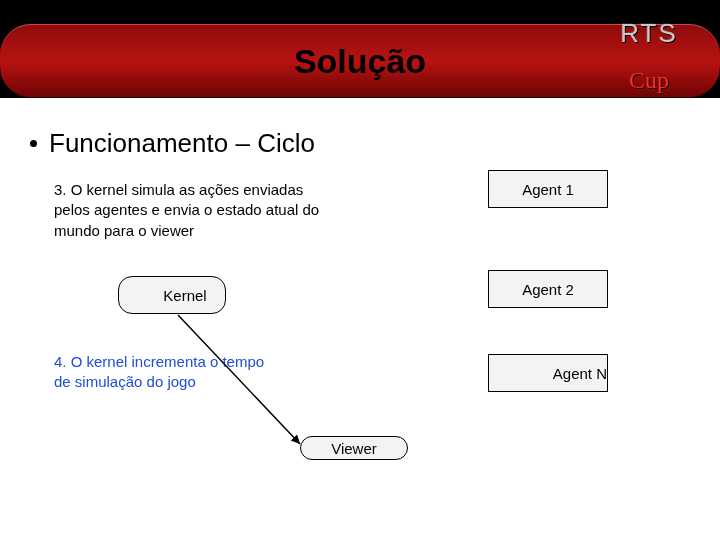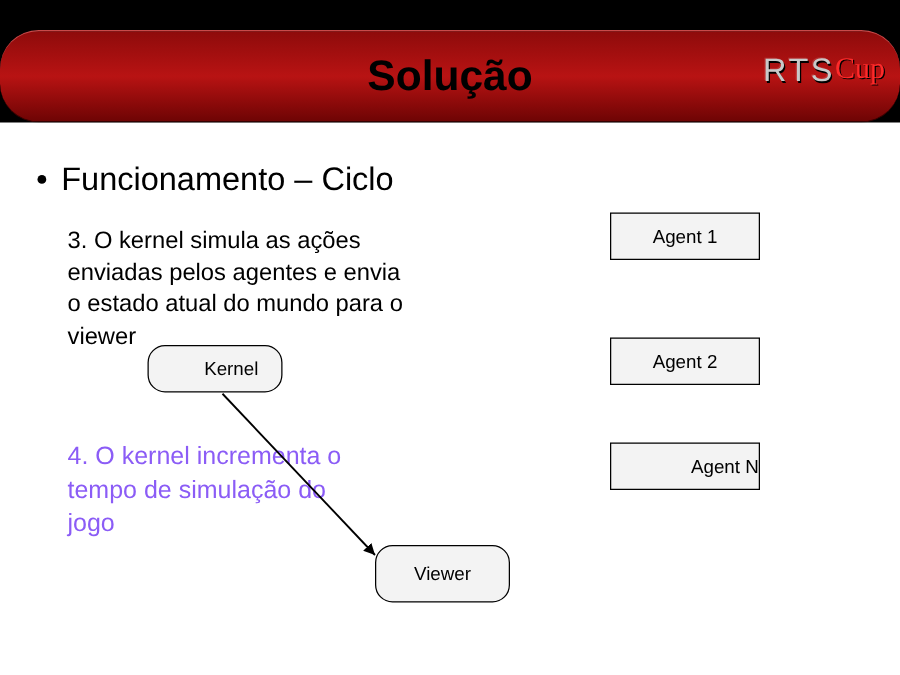--- a/index.html
+++ b/index.html
@@ -37,23 +37,23 @@
     font-weight: 700;
     font-family: "Trebuchet MS", Verdana, sans-serif;
   }
   .logo {
     position: absolute;
     right: 12px;
     top: 22px;
     width: 118px;
     height: 70px;
     display: flex;
-    flex-direction: row;
+    flex-direction: column;
     align-items: center;
-    justify-content: flex-end;
+    justify-content: space-between;
     pointer-events: none;
   }
   .logo-rts {
     font-family: Impact, "Arial Black", sans-serif;
     font-size: 26px;
     letter-spacing: 2px;
     color: #c9c9c9;
     text-shadow: 1px 1px 0 #000, -1px -1px 0 #fff2;
     line-height: 0.9;
   }
@@ -86,50 +86,50 @@
     font-size: 26px;
     font-family: "Trebuchet MS", Verdana, sans-serif;
     color: #000;
   }
 
   .step3 {
     position: absolute;
     left: 54px;
     top: 82px;
     width: 280px;
-    font-size: 19px;
+    font-size: 15px;
     line-height: 1.35;
     color: #000;
   }
   .step4 {
     position: absolute;
     left: 54px;
     top: 254px;
     width: 220px;
-    font-size: 20px;
+    font-size: 15px;
     line-height: 1.35;
-    color: #8b5cf6;
+    color: #1d4ed8;
   }
 
   .node {
     position: absolute;
     border: 1.5px solid #000;
     background: #f3f3f3;
     display: flex;
     align-items: center;
     justify-content: center;
     font-size: 15px;
     color: #000;
   }
   .node.rounded { border-radius: 14px; }
   .node.kernel { left: 118px; top: 178px; width: 108px; height: 38px; padding-left: 26px; }
   .node.agent1 { left: 488px; top: 72px;  width: 120px; height: 38px; }
   .node.agent2 { left: 488px; top: 172px; width: 120px; height: 38px; text-align: center; }
   .node.agentn { left: 488px; top: 256px; width: 120px; height: 38px; justify-content: flex-end; }
-  .node.viewer { left: 300px; top: 338px; width: 108px; height: 46px; }
+  .node.viewer { left: 300px; top: 338px; width: 108px; height: 24px; }
 
   svg.connector {
     position: absolute;
     left: 0; top: 0;
     width: 720px; height: 440px;
     pointer-events: none;
   }
 </style>
 </head>
 <body>

